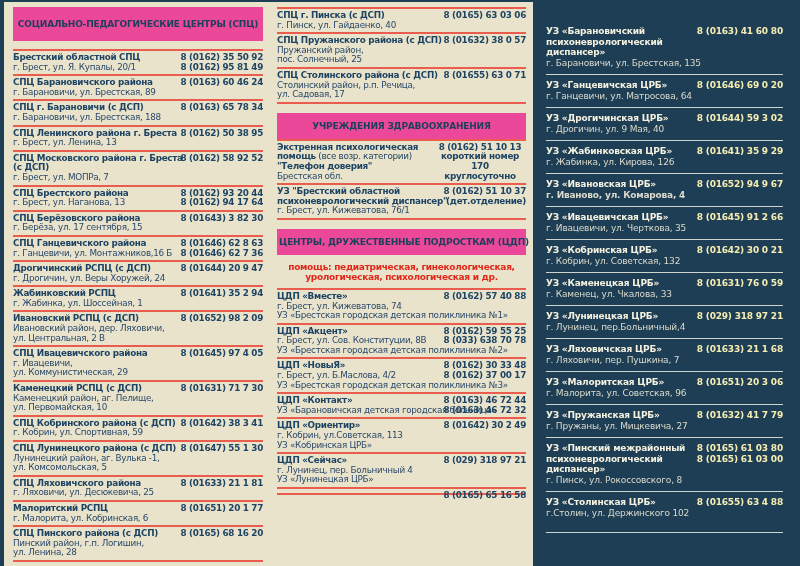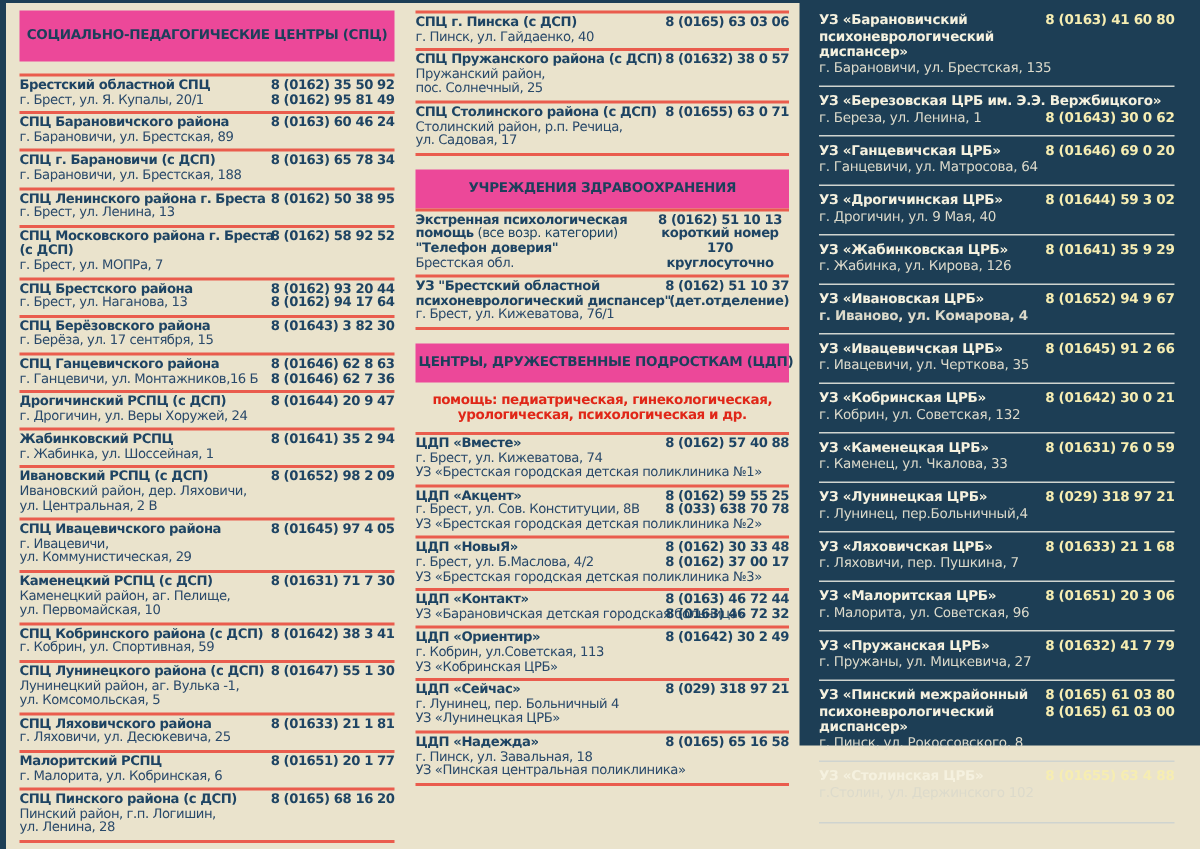--- a/index.html
+++ b/index.html
@@ -24,22 +24,22 @@
                  letter-spacing:-0.3px;white-space:nowrap;}
   .entry-address.bold{font-weight:bold;}
   .entry-phones{position:absolute;right:0;top:2px;text-align:right;}
   .entry-phones.center{text-align:center;min-width:92px;}
   .phone{font-weight:bold;color:#1e4463;font-size:8.8px;line-height:9.6px;
          letter-spacing:-0.3px;white-space:nowrap;}
   .phone.normal{font-weight:bold;}
   .cdp-subtitle{color:#e02718;font-weight:bold;text-align:center;font-size:9px;
                 line-height:10.5px;letter-spacing:-0.3px;margin:7px 0 5px;white-space:nowrap;}
   
-  .panel{position:absolute;left:533px;top:0;width:267px;height:497px;background:#1d3e55;
-         padding:4px 17px 0 13px;box-sizing:border-box;}
+  .panel{position:absolute;left:533px;top:0;width:267px;height:566px;background:#1d3e55;
+         padding:21px 17px 0 13px;box-sizing:border-box;}
   .panel .entry{border-top:none;border-bottom:1px solid #cfd4cf;padding:5px 0 6px;}
   .panel .entry:last-child{border-bottom:none;}
   .panel .entry-title{color:#f5f1df;font-size:9px;line-height:10.5px;letter-spacing:-0.2px;}
   .panel .entry-address{color:#dcdacb;font-size:9px;line-height:10.5px;letter-spacing:-0.2px;}
   .panel .entry-phones{top:5px;}
   .panel .phone{color:#f6edb2;font-size:9px;line-height:10.5px;letter-spacing:-0.2px;}
   .panel-bottom-line{height:1px;background:#cfd4cf;margin-top:8px;}
 </style>
 </head>
 <body>
@@ -346,52 +346,38 @@
           <div class="entry-text">
             <div class="entry-title">ЦДП «Сейчас»</div>
             <div class="entry-address">г. Лунинец, пер. Больничный 4</div>
             <div class="entry-address">УЗ «Лунинецкая ЦРБ»</div>
           </div>
           <div class="entry-phones">
             <div class="phone">8 (029) 318 97 21</div>
           </div>
         </div>
         <div class="entry">
-          <div class="entry-text">
-            <div class="entry-title">ЦДП «Надежда»</div>
-            <div class="entry-address">г. Пинск, ул. Завальная, 18</div>
-            <div class="entry-address">УЗ «Пинская центральная поликлиника»</div>
-          </div>
           <div class="entry-phones">
             <div class="phone">8 (0165) 65 16 58</div>
           </div>
         </div>
       </div>
   </div>
 
   <div class="panel">
     <div id="panel-list">
         <div class="entry">
           <div class="entry-text">
             <div class="entry-title">УЗ «Барановичский</div>
             <div class="entry-title">психоневрологический</div>
             <div class="entry-title">диспансер»</div>
             <div class="entry-address">г. Барановичи, ул. Брестская, 135</div>
           </div>
           <div class="entry-phones">
             <div class="phone">8 (0163) 41 60 80</div>
-          </div>
-        </div>
-        <div class="entry">
-          <div class="entry-text">
-            <div class="entry-title">УЗ «Березовская ЦРБ им. Э.Э. Вержбицкого»</div>
-            <div class="entry-address">г. Береза, ул. Ленина, 1</div>
-          </div>
-          <div class="entry-phones" style="top: 15.5px;">
-            <div class="phone">8 (01643) 30 0 62</div>
           </div>
         </div>
         <div class="entry">
           <div class="entry-text">
             <div class="entry-title">УЗ «Ганцевичская ЦРБ»</div>
             <div class="entry-address">г. Ганцевичи, ул. Матросова, 64</div>
           </div>
           <div class="entry-phones">
             <div class="phone">8 (01646) 69 0 20</div>
           </div>

